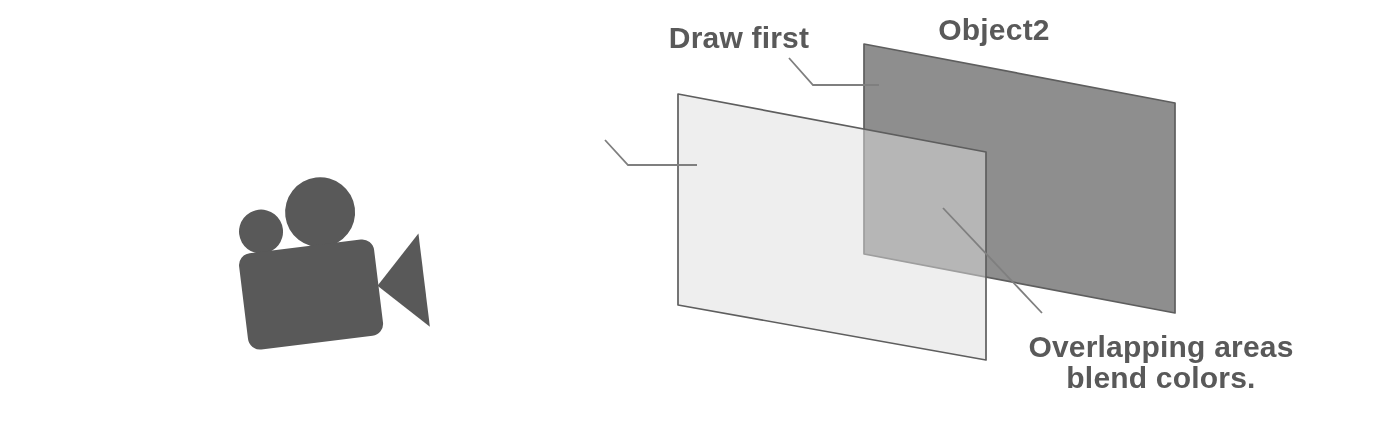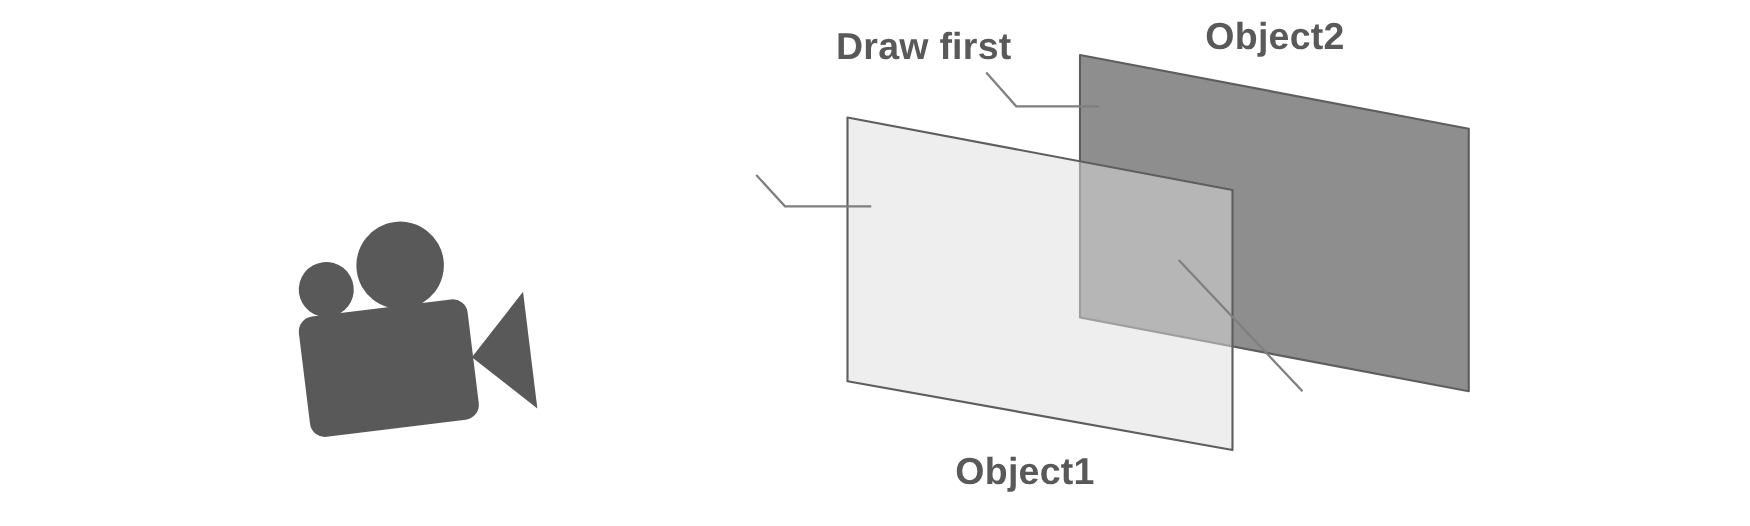--- a/index.html
+++ b/index.html
@@ -50,20 +50,23 @@
 
     <polygon points="678,94 986,152 986,360 678,305" stroke="#5e5e5e" stroke-width="1.7" stroke-linejoin="round" fill="rgba(221,221,221,0.5)"></polygon>
 
     <polyline points="789,58 813,85 879,85" fill="none" stroke="#7f7f7f" stroke-width="1.8"></polyline>
     <polyline points="605,140 628,165 697,165" fill="none" stroke="#7f7f7f" stroke-width="1.8"></polyline>
     <line x1="943" y1="208" x2="1042" y2="313" stroke="#7f7f7f" stroke-width="1.8"></line>
   </svg>
 
   <div class="lbl" style="left:739px; top:22px;">Draw first</div>
 
-  <div class="lbl" style="left:1020px; top:14px;">Object2</div>
+  <div class="lbl" style="left:994px; top:14px;">Object2</div>
 
 
-  <div class="lbl" style="left:820px; top:362px;">Object1</div>
 
+  <div class="lbl" style="left:1161px; top:331px;">
+    <div>Overlapping areas</div>
+    <div>blend colors.</div>
+  </div>
 
 
 </div>
 
 </body></html>

